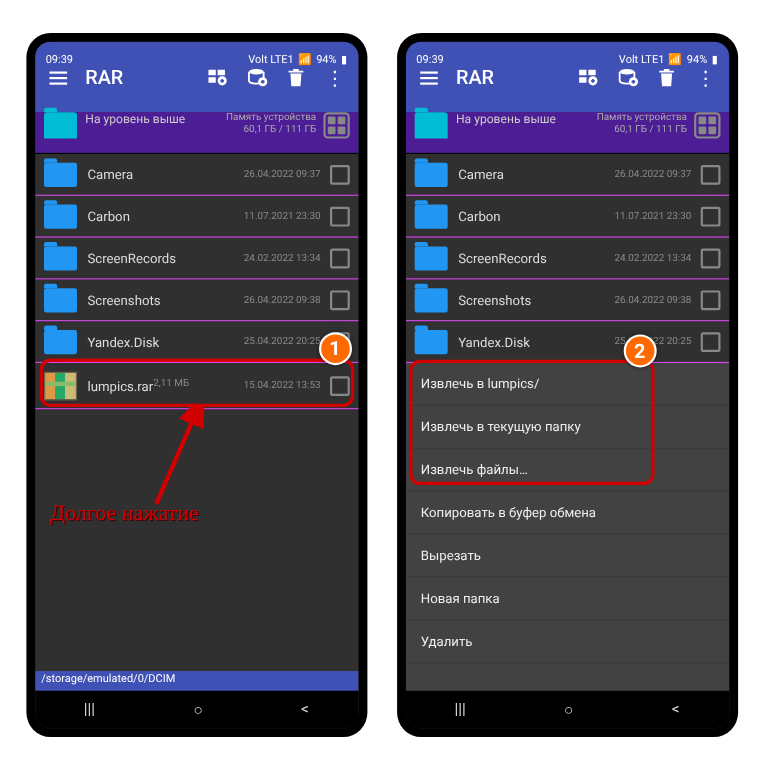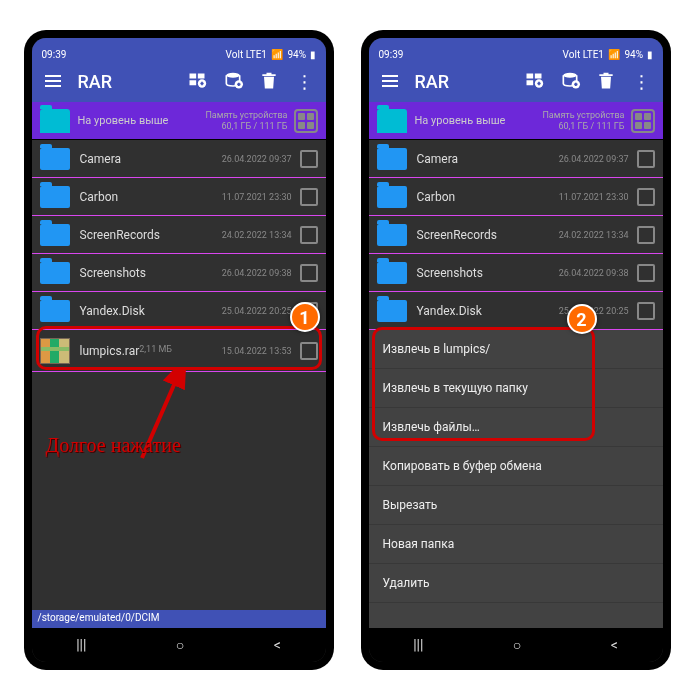--- a/index.html
+++ b/index.html
@@ -45,34 +45,33 @@
     padding: 0 10px;
   }
   .status .right { display: flex; gap: 4px; align-items: center; margin-top: 28px; }
   .bat { font-size: 10px; }
   
   .appbar {
     height: 42px;
     background: #4051b5;
     color: #fff;
     display: flex;
-    align-items: center;
     padding: 0 10px;
     gap: 14px;
   }
   .appbar .title { font-size: 18px; font-weight: 500; flex: 1; }
   .appbar .iconbtn { width: 22px; height: 22px; display:flex;align-items:center;justify-content:center; }
   .hamburger { display:flex; flex-direction:column; gap:3px; }
   .hamburger span { display:block; width:16px; height:2px; background:#fff; }
   
   .storage {
     height: 38px;
-    background: #6d28d9;
-    display: flex;
-    align-items: center;
+    background: #4c1d95;
+    display: flex;
+    align-items: flex-start;
     padding: 0 8px;
     color: #d0d0d0;
     font-size: 10px;
     border-bottom: 1px solid #000;
   }
   .home-icon {
     width: 30px; height: 24px; background:#00bcd4; border-radius:3px 3px 0 0;
     position:relative; margin-right:8px;
   }
   .home-icon::before { content:''; position:absolute; top:-4px; left:0; width:12px; height:4px; background:#00bcd4; border-radius:2px 2px 0 0;}
@@ -284,21 +283,21 @@
     <div class="badge" style="top:264px; right:6px;">1</div>
 
     <svg class="arrow" style="top:330px; left:80px;" width="80" height="100">
       <defs>
           <marker id="ah" markerWidth="10" markerHeight="10" refX="2" refY="3" orient="auto">
         <path d="M0,0 L0,6 L8,3 z" fill="#d20000"></path>
           </marker>
         </defs>
       <line x1="30" y1="90" x2="65" y2="10" stroke="#d20000" stroke-width="4" marker-end="url(#ah)"></line>
     </svg>
-    <div class="long-press" style="top:396px; left:14px;">Долгое нажатие</div>
+    <div class="long-press" style="top:418px; left:14px;">Долгое нажатие</div>
 
     <div class="path">/storage/emulated/0/DCIM</div>
 
     <div class="navbar">
       <span>|||</span>
       <span>○</span>
       <span>&lt;</span>
     </div>
   </div>
 </div>

